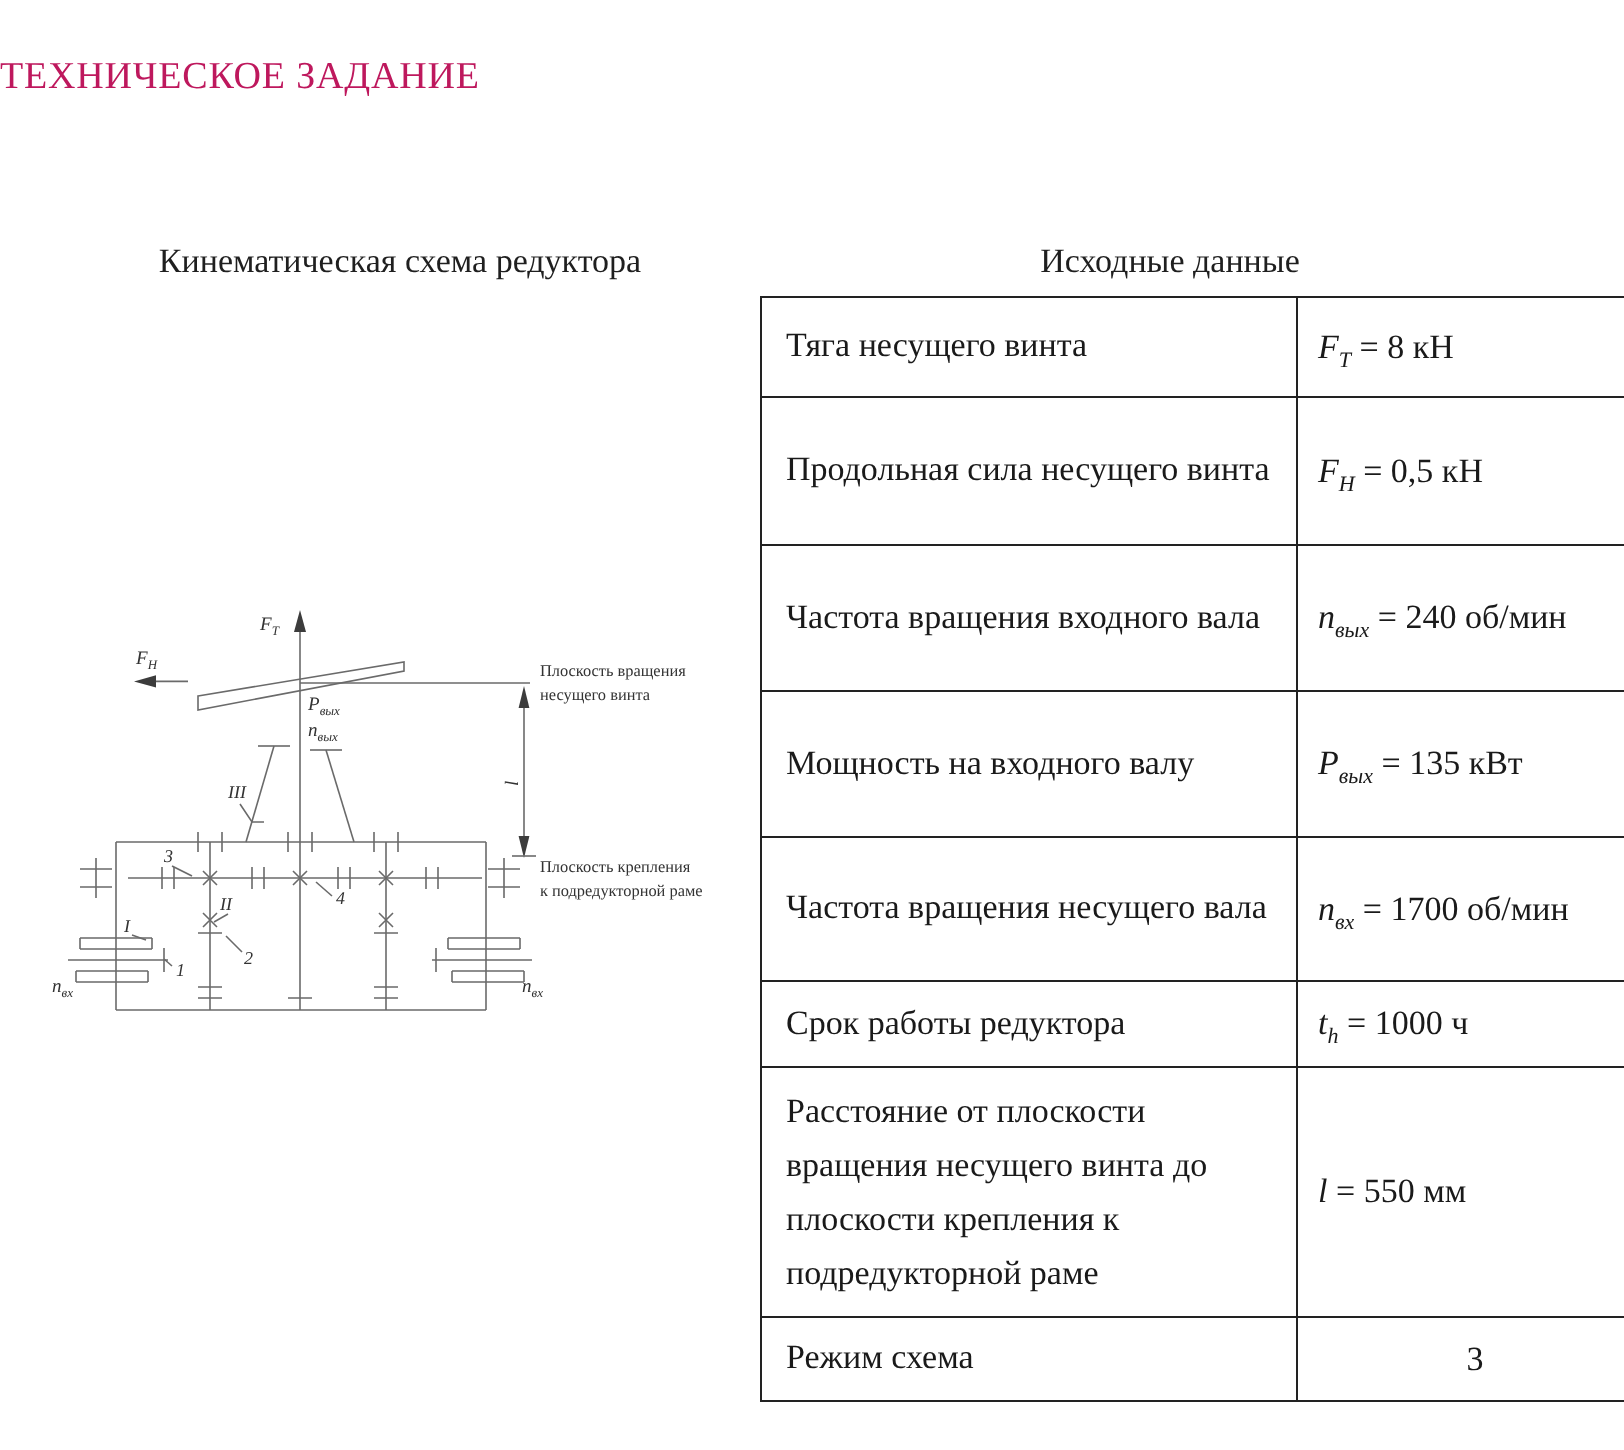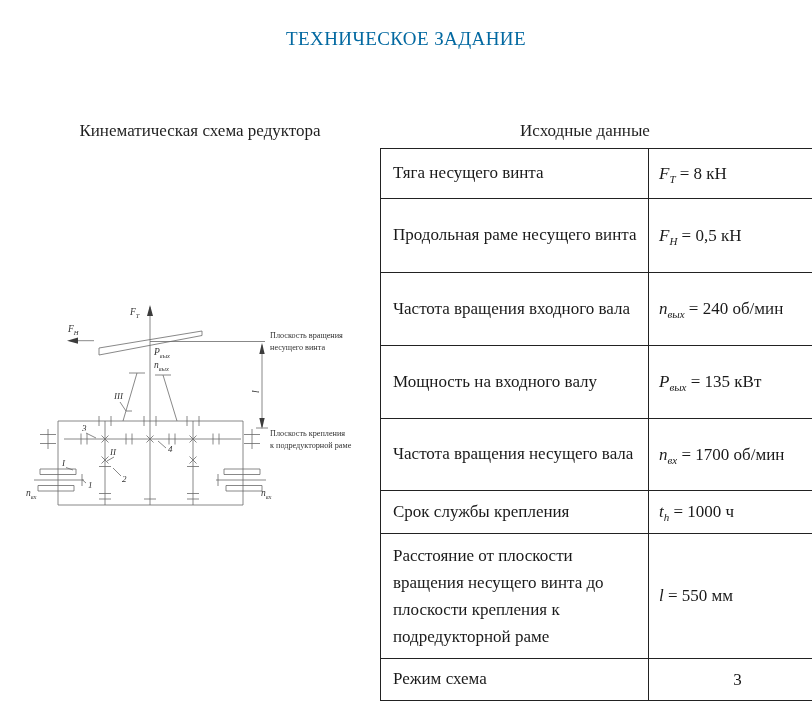--- a/index.html
+++ b/index.html
@@ -1,20 +1,20 @@
 <!DOCTYPE html>
 <html><head>
 <meta charset="utf-8">
 <style>
   html,body{margin:0;padding:0;}
   body{background:#e9e9e9;font-family:"Liberation Serif","DejaVu Serif",serif;}
   #page{position:relative;width:812px;height:725px;background:#ffffff;color:#1a1a1a;overflow:hidden;}
 
-  .title{position:absolute;left:0;top:28px;width:812px;text-align:center;
-         font-size:19px;letter-spacing:.4px;color:#0369a1;}
+  .title{position:absolute;left:0;top:28px;width:812px;
+         font-size:19px;letter-spacing:.4px;color:#be185d;}
   .heading{position:absolute;font-size:17px;color:#1f1f1f;white-space:nowrap;}
   .heading.scheme{left:0;top:121px;width:400px;text-align:center;}
   .heading.data{left:380px;top:121px;width:410px;text-align:center;}
 
   table.params{position:absolute;left:380px;top:148px;width:410px;
                border-collapse:collapse;table-layout:fixed;}
   table.params td{border:1.6px solid #222;font-size:17px;vertical-align:middle;}
   td.label-cell{width:245px;padding:4px 10px 4px 12px;line-height:1.9;margin-left:32px;}
   td.value-cell{width:165px;padding:4px 2px 4px 10px;}
   td.value-cell.center{text-align:center;padding-left:2px;}
@@ -174,37 +174,37 @@
     <text class="m" x="241" y="198"><tspan>n</tspan><tspan class="ss" dy="2.5">вх</tspan></text>
   </svg>
 
   <table class="params">
     <tbody>
         <tr>
           <td class="label-cell">Тяга несущего винта</td>
           <td class="value-cell"><i>F</i><sub><i>T</i></sub> = 8 кН</td>
         </tr>
         <tr>
-          <td class="label-cell">Продольная раме несущего винта</td>
+          <td class="label-cell">Продольная сила несущего винта</td>
           <td class="value-cell"><i>F</i><sub><i>H</i></sub> = 0,5 кН</td>
         </tr>
         <tr>
           <td class="label-cell">Частота вращения входного вала</td>
           <td class="value-cell"><i>n</i><sub><i>вых</i></sub> = 240 об/мин</td>
         </tr>
         <tr>
           <td class="label-cell">Мощность на входного валу</td>
           <td class="value-cell"><i>P</i><sub><i>вых</i></sub> = 135 кВт</td>
         </tr>
         <tr>
           <td class="label-cell">Частота вращения несущего вала</td>
           <td class="value-cell"><i>n</i><sub><i>вх</i></sub> = 1700 об/мин</td>
         </tr>
         <tr>
-          <td class="label-cell">Срок службы крепления</td>
+          <td class="label-cell">Срок работы редуктора</td>
           <td class="value-cell"><i>t</i><sub><i>h</i></sub> = 1000 ч</td>
         </tr>
         <tr>
           <td class="label-cell">Расстояние от плоскости вращения несущего винта до плоскости крепления к подредукторной раме</td>
           <td class="value-cell"><i>l</i> = 550 мм</td>
         </tr>
         <tr>
           <td class="label-cell">Режим схема</td>
           <td class="value-cell center">3</td>
         </tr>

